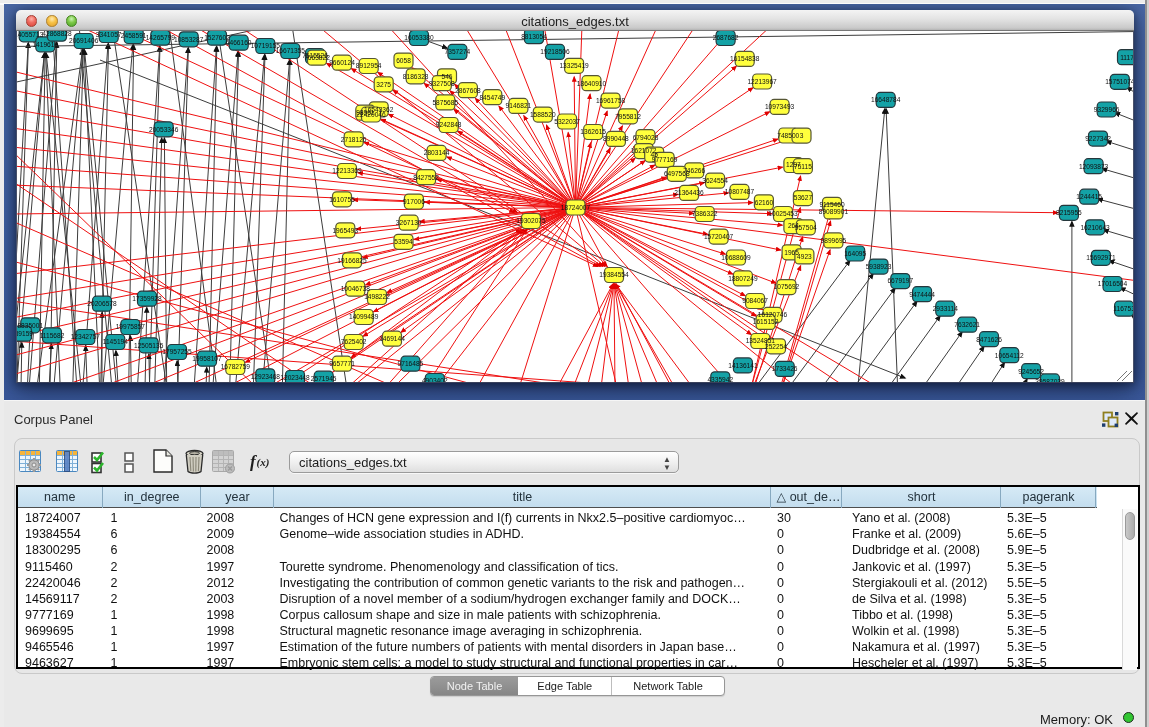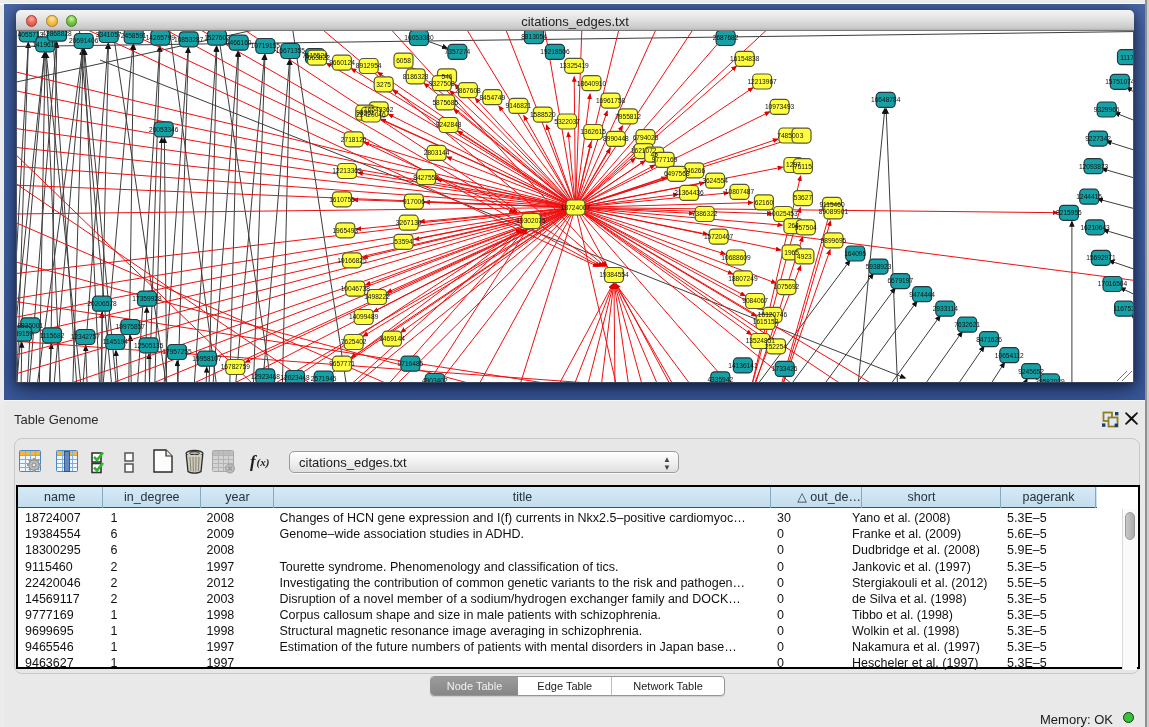--- a/index.html
+++ b/index.html
@@ -568,21 +568,21 @@
             <text x="558.5" y="178.8">18724007</text>
           </g>
           <g stroke="#777" stroke-width="1">
             <line x1="1100" y1="350" x2="1110" y2="340"></line>
             <line x1="1105" y1="350" x2="1115" y2="340"></line>
           </g>
         </svg></div>
 </div>
 </div>
 <div id="tpanel">
-  <div id="tphead">Table Genome</div>
+  <div id="tphead">Corpus Panel</div>
   <svg style="position:absolute;left:1098px;top:10px" width="18" height="17">
     <rect x="1.5" y="1.5" width="8.5" height="8.5" fill="#dfeafa" stroke="#8f7f1e" stroke-width="1.8"></rect>
     <rect x="6.5" y="6.5" width="9" height="9" fill="#dfeafa" stroke="#8f7f1e" stroke-width="1.8"></rect>
     <rect x="13" y="1" width="3.4" height="3.4" fill="#1d3d6e"></rect>
     <rect x="0" y="12.4" width="3.4" height="3.4" fill="#1d3d6e"></rect>
     <rect x="12.6" y="12.6" width="3.4" height="3.4" fill="#1d3d6e"></rect>
   </svg>
   <svg style="position:absolute;left:1120px;top:10px" width="15" height="15">
     <path d="M2,1 L7.5,6 L13,1 L14,2.2 L9,7.5 L14,12.8 L13,14 L7.5,9 L2,14 L1,12.8 L6,7.5 L1,2.2 Z" fill="#111"></path>
   </svg>
@@ -676,21 +676,21 @@
       <span>citations_edges.txt</span>
       <div class="ar" style="top:4px">▲</div>
       <div class="ar" style="top:12px">▼</div>
     </div>
   <div id="tbl">
     <div id="thead">
       <div class="th" style="left:0;width:84.5px">name</div>
       <div class="th" style="left:85.5px;width:97.5px">in_degree</div>
       <div class="th" style="left:184px;width:72px">year</div>
       <div class="th" style="left:257px;width:496px">title</div>
-      <div class="th" style="left:754px;width:90px;text-align:right;padding-left:4px">△ out_de…</div>
+      <div class="th" style="left:754px;width:70px;text-align:center;padding-left:4px">△ out_de…</div>
       <div class="th" style="left:825px;width:158px">short</div>
       <div class="th" style="left:984px;width:94px">pagerank</div>
     </div>
     <div class="tr" style="top:23.2px">
         <span style="left:7px">18724007</span>
         <span style="left:92.5px">1</span>
         <span style="left:188.5px">2008</span>
         <span style="left:261.5px">Changes of HCN gene expression and I(f) currents in Nkx2.5–positive cardiomyoc…</span>
         <span style="left:759px">30</span>
         <span style="left:834px">Yano et al. (2008)</span>
@@ -764,20 +764,21 @@
         <span style="left:188.5px">1997</span>
         <span style="left:261.5px">Estimation of the future numbers of patients with mental disorders in Japan base…</span>
         <span style="left:759px">0</span>
         <span style="left:834px">Nakamura et al. (1997)</span>
         <span style="left:989px">5.3E–5</span>
       </div>
       <div class="tr" style="top:168.1px">
         <span style="left:7px">9463627</span>
         <span style="left:92.5px">1</span>
         <span style="left:188.5px">1997</span>
+        <span style="left:261.5px">Embryonic stem cells: a model to study structural and functional properties in car…</span>
         <span style="left:759px">0</span>
         <span style="left:834px">Hescheler et al. (1997)</span>
         <span style="left:989px">5.3E–5</span>
       </div>
     <div id="vsb">
         <div class="thumb"></div>
       </div>
   </div>
   <div id="tabs">
       <div class="tab" id="tab1">Node Table</div>

